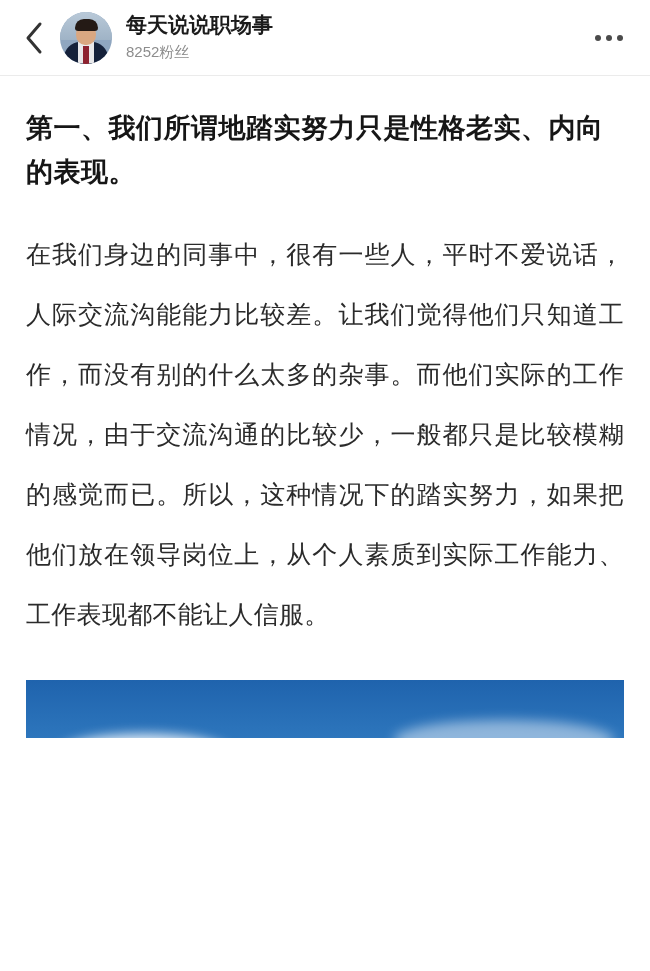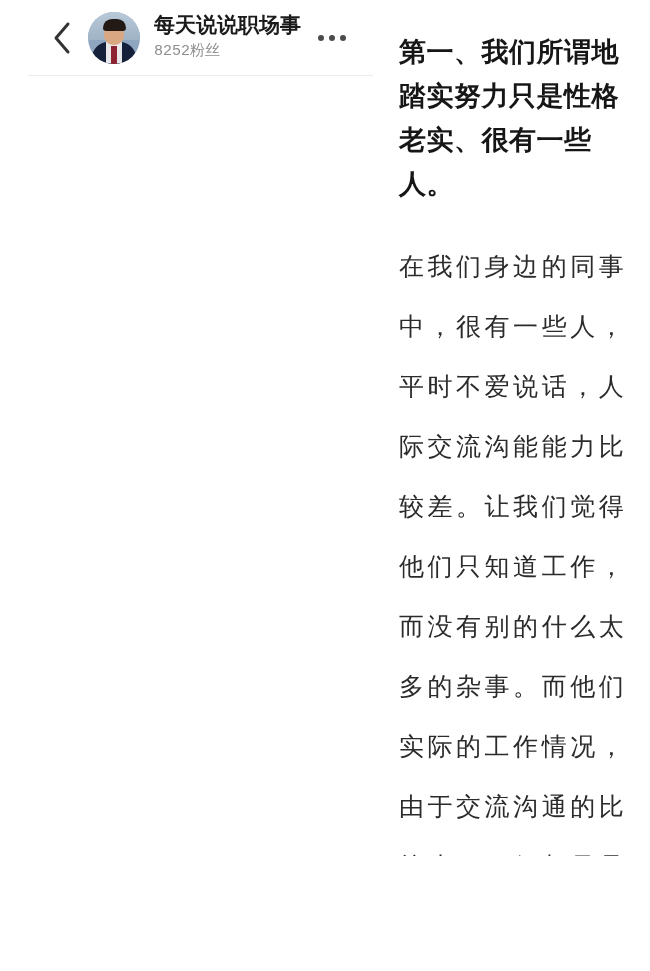--- a/index.html
+++ b/index.html
@@ -6,25 +6,24 @@
   html, body {
     width: 650px;
     height: 971px;
     background: #ffffff;
     font-family: "Liberation Sans", sans-serif;
     overflow: hidden;
   }
   .screen {
     position: relative;
     width: 650px;
-    height: 856px;
+    height: 738px;
     background: #ffffff;
     display: flex;
-    flex-direction: row;
-    padding-left: 28px;
+    flex-direction: column;
   }
 
   
   .header {
     height: 76px;
     flex: 0 0 76px;
     display: flex;
     align-items: center;
     padding: 0 18px 0 14px;
     background: #ffffff;
@@ -90,21 +89,20 @@
     font-weight: 700;
     color: #1b1b1b;
     line-height: 26px;
     white-space: nowrap;
   }
   .fans {
     font-size: 15px;
     color: #8d8d8d;
     line-height: 22px;
     margin-top: 3px;
-    font-family: Liberation Mono, monospace;
   }
 
   .follow-btn {
     flex: 0 0 auto;
     background: #fa5151;
     color: #ffffff;
     font-size: 19px;
     font-weight: 500;
     border: none;
     border-radius: 6px;
@@ -290,21 +288,21 @@
 
     <div class="more-btn">
       <i></i>
       <i></i>
       <i></i>
     </div>
   </div>
 
   <div class="article">
 
-    <h1 class="art-title">第一、我们所谓地踏实努力只是性格老实、很有一些人。</h1>
+    <h1 class="art-title">第一、我们所谓地踏实努力只是性格老实、内向的表现。</h1>
 
     <p class="art-para">在我们身边的同事中，很有一些人，平时不爱说话，人际交流沟能能力比较差。让我们觉得他们只知道工作，而没有别的什么太多的杂事。而他们实际的工作情况，由于交流沟通的比较少，一般都只是比较模糊的感觉而已。所以，这种情况下的踏实努力，如果把他们放在领导岗位上，从个人素质到实际工作能力、工作表现都不能让人信服。</p>
 
     <div class="photo-wrap">
       <div class="ph-sky"></div>
       <div class="cloud c1"></div>
       <div class="cloud c2"></div>
       <div class="cloud c3"></div>
       <div class="cloud c4"></div>
       <div class="cloud c5"></div>

